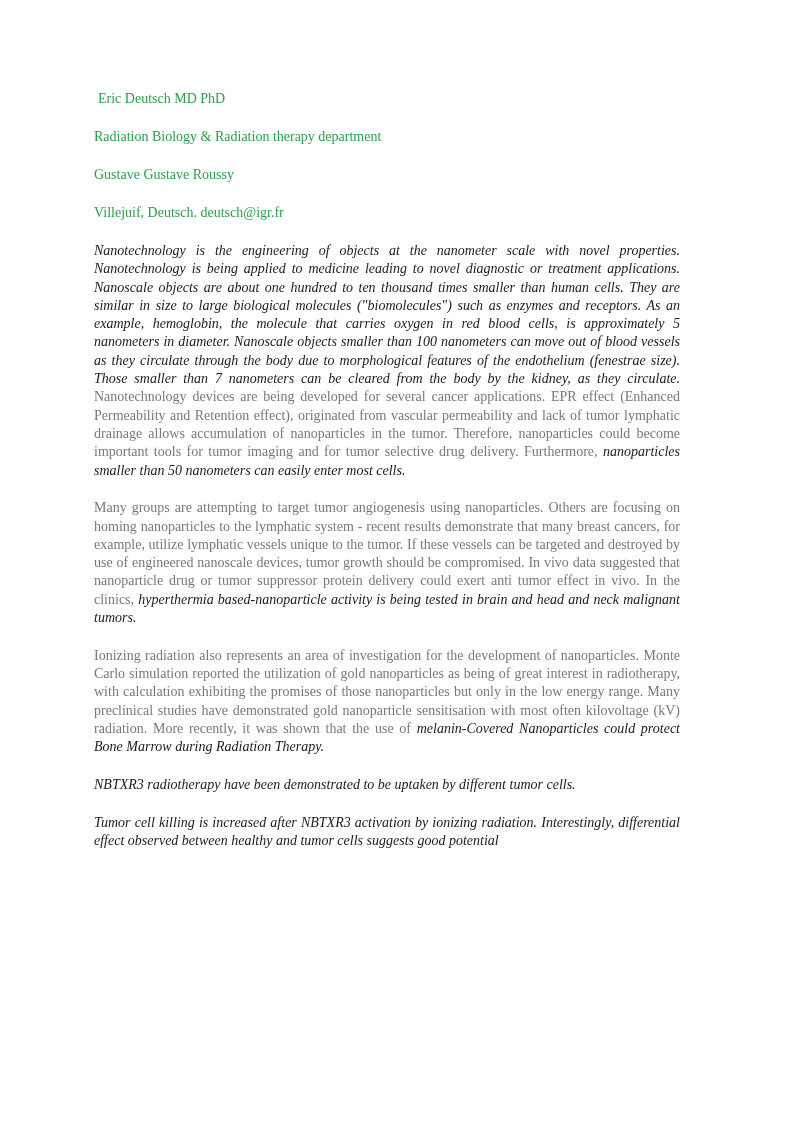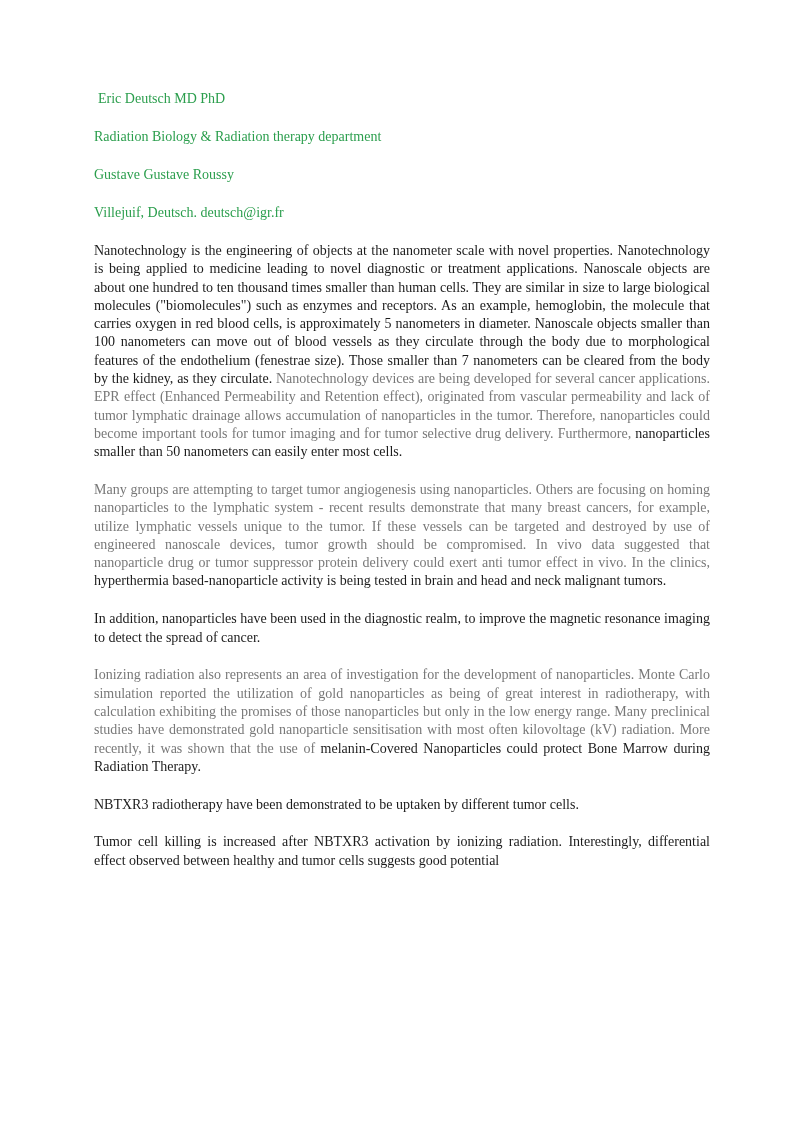--- a/index.html
+++ b/index.html
@@ -12,59 +12,58 @@
   html, body {
     margin: 0;
     padding: 0;
     width: 800px;
     height: 1131px;
     background: var(--page-bg);
   }
   .page {
     width: 800px;
     height: 1131px;
-    padding: 90px 90px 0 94px;
+    padding: 90px 120px 0 94px;
     background: var(--page-bg);
     font-family: "Liberation Serif", serif;
     overflow: hidden;
   }
   .hline {
     margin: 0 0 19.7px 0;
     font-size: 14px;
     line-height: 18.3px;
     color: var(--green);
     text-align: left;
     white-space: nowrap;
   }
   .hline.indent-sm { padding-left: 4px; }
   .para {
     margin: 0 0 19.5px 0;
     font-size: 14px;
     line-height: 18.3px;
     text-align: justify;
     color: var(--black);
   }
-  .t-black { color: var(--black); }
+  .t-black { color: var(--black); font-style: italic; }
   .t-gray  { color: var(--gray); }
 </style>
 </head>
 <body>
 
 <div class="page">
 
   <p class="hline indent-sm">Eric Deutsch MD PhD</p>
   <p class="hline">Radiation Biology &amp; Radiation therapy department</p>
   <p class="hline">Gustave Gustave Roussy</p>
   <p class="hline">Villejuif, Deutsch. deutsch@igr.fr</p>
 
   <p class="para"><span class="t-black">Nanotechnology is the engineering of objects at the nanometer scale with novel properties. Nanotechnology is being applied to medicine leading to novel diagnostic or treatment applications. Nanoscale objects are about one hundred to ten thousand times smaller than human cells. They are similar in size to large biological molecules ("biomolecules") such as enzymes and receptors. As an example, hemoglobin, the molecule that carries oxygen in red blood cells, is approximately 5 nanometers in diameter. Nanoscale objects smaller than 100 nanometers can move out of blood vessels as they circulate through the body due to morphological features of the endothelium (fenestrae size). Those smaller than 7 nanometers can be cleared from the body by the kidney, as they circulate.  </span><span class="t-gray">Nanotechnology devices are being developed for several cancer applications. EPR effect (Enhanced Permeability and Retention effect), originated from vascular permeability and lack of tumor lymphatic drainage allows accumulation of nanoparticles in the tumor. Therefore, nanoparticles could become important tools for tumor imaging and for tumor selective drug delivery. Furthermore, </span><span class="t-black">nanoparticles smaller than 50 nanometers can easily enter most cells.</span></p>
 
   <p class="para"><span class="t-gray">Many groups are attempting to target tumor angiogenesis using nanoparticles. Others are focusing on homing nanoparticles to the lymphatic system - recent results demonstrate that many breast cancers, for example, utilize lymphatic vessels unique to the tumor. If these vessels can be targeted and destroyed by use of engineered nanoscale devices, tumor growth should be compromised.  In vivo data suggested that nanoparticle drug or tumor suppressor protein delivery could exert anti tumor effect in vivo. In the clinics, </span><span class="t-black">hyperthermia based-nanoparticle activity is being tested in brain and head and neck malignant tumors.</span></p>
 
-  <p class="para"><span class="t-black">In addition, nanoparticles have been used in the diagnostic realm, to improve the magnetic resonance imaging to detect the spread of cancer.</span></p>
 
   <p class="para"><span class="t-gray">Ionizing radiation also represents an area of investigation for the development of nanoparticles. Monte Carlo simulation reported the utilization of gold nanoparticles as being of great interest in radiotherapy, with calculation exhibiting the promises of those nanoparticles but only in the low energy range. Many preclinical studies have demonstrated gold nanoparticle sensitisation with most often kilovoltage (kV) radiation. More recently, it was shown that the use of </span><span class="t-black">melanin-Covered Nanoparticles could protect Bone Marrow during Radiation Therapy.</span></p>
 
 
   <p class="para"><span class="t-black">NBTXR3 radiotherapy have been demonstrated to be uptaken by different tumor cells.</span></p>
 
   <p class="para"><span class="t-black">Tumor cell killing is increased after NBTXR3 activation by ionizing radiation. Interestingly, differential effect observed between healthy and tumor cells suggests good potential</span></p>
 
 </div>
 

